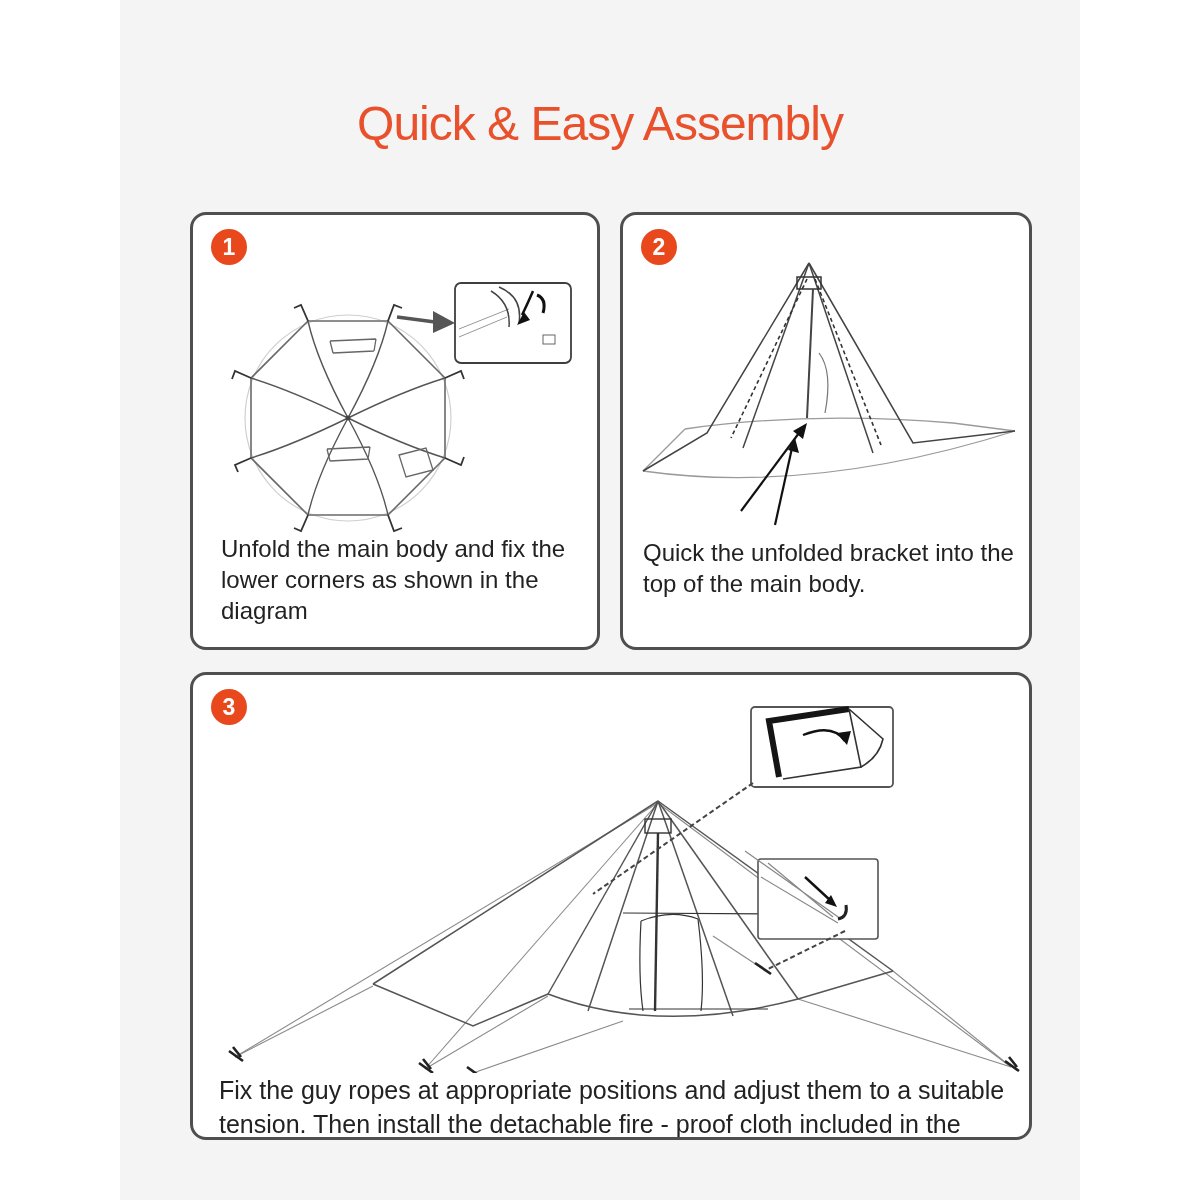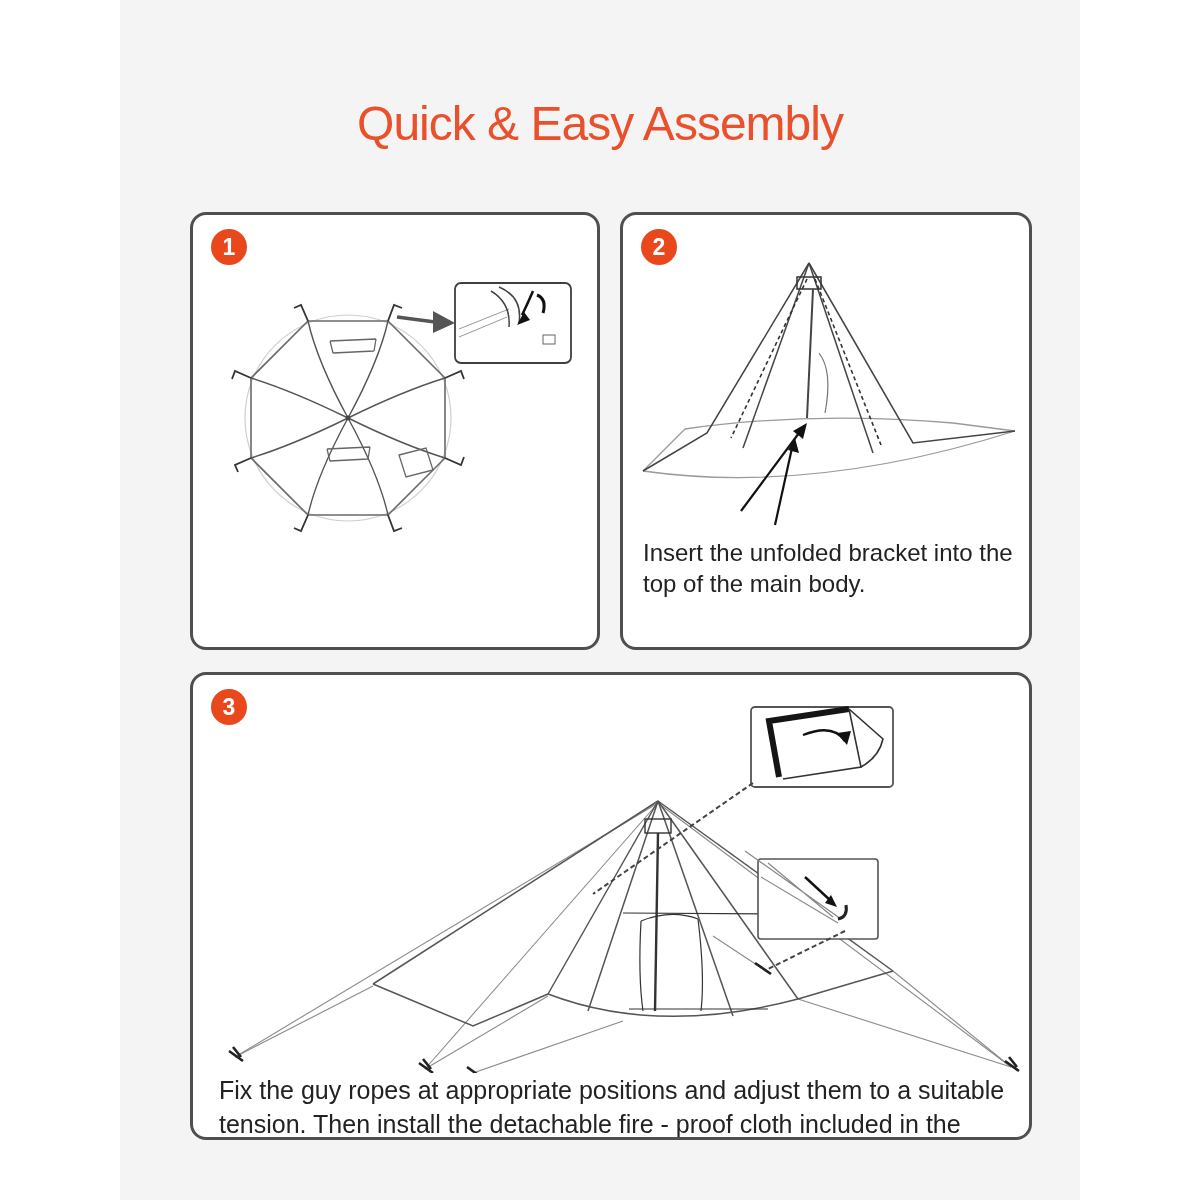--- a/index.html
+++ b/index.html
@@ -110,20 +110,21 @@
         <path d="M266 86 L316 66 M266 94 L314 74" stroke="#999" stroke-width="1" fill="none"></path>
         <path d="M298 48 Q318 60 316 84" stroke="#444" stroke-width="1.5" fill="none"></path>
         <path d="M306 44 Q330 54 326 80" stroke="#444" stroke-width="1.5" fill="none"></path>
         <path d="M340 48 Q334 62 329 72" stroke="#111" stroke-width="2.5" fill="none"></path>
         <polygon points="324,82 331,69 337,77" fill="#111"></polygon>
         <path d="M344 52 q10 4 6 18" stroke="#111" stroke-width="3" fill="none"></path>
         <rect x="350" y="92" width="12" height="9" fill="none" stroke="#666" stroke-width="1"></rect>
       </g>
     </svg>
 
+    <p class="caption caption-1">Unfold the main body and fix the lower corners as shown in the diagram</p>
   </div>
 
   <div class="panel panel-2">
     <div class="badge">2</div>
 
     <svg class="illus illus-2" width="412" height="310" viewBox="0 0 412 310">
 
       <g fill="none" stroke="#9a9a9a" stroke-width="1.3">
         <path d="M62 196 Q186 178 330 190"></path>
         <path d="M20 238 Q190 262 392 198"></path>
@@ -149,21 +150,21 @@
       </g>
 
       <g>
         <line x1="118" y1="278" x2="176" y2="200" stroke="#111" stroke-width="2.2"></line>
         <polygon points="184,190 180,206 170,198" fill="#111"></polygon>
         <line x1="152" y1="292" x2="169" y2="215" stroke="#111" stroke-width="2.2"></line>
         <polygon points="172,205 176,220 165,217" fill="#111"></polygon>
       </g>
     </svg>
 
-    <p class="caption caption-2">Insert the unfolded bracket into the top of the main body.</p>
+    <p class="caption caption-2">Quick the unfolded bracket into the top of the main body.</p>
   </div>
 
   <div class="panel panel-3">
     <div class="badge">3</div>
 
     <svg class="illus illus-3" width="842" height="392" viewBox="0 0 842 392">
 
       <g fill="none" stroke="#8a8a8a" stroke-width="1.1">
         <path d="M465 122 L42 376"></path>
         <path d="M465 122 L232 388"></path>

